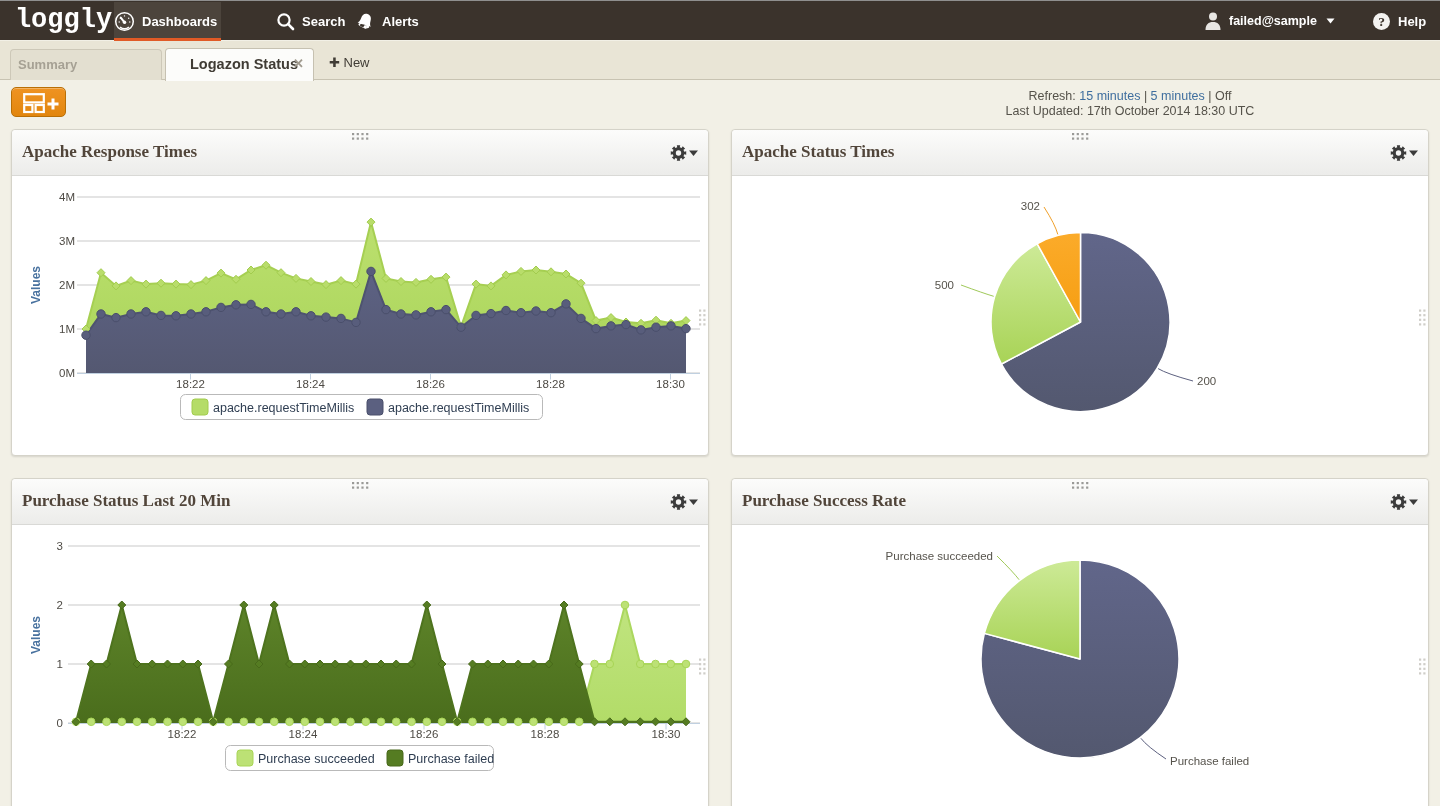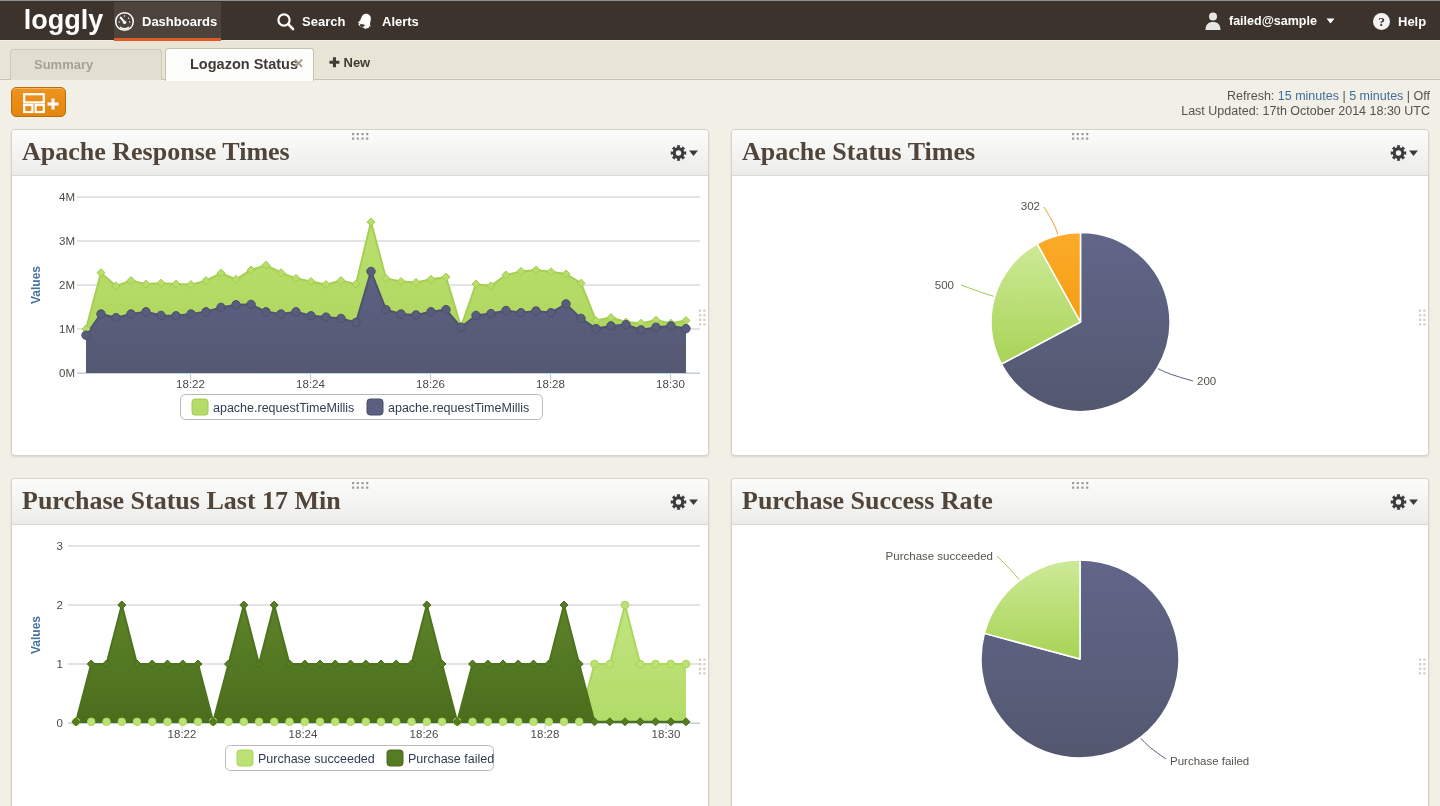--- a/index.html
+++ b/index.html
@@ -1,35 +1,35 @@
 <!DOCTYPE html>
 <html><head><meta charset="utf-8"><title>Loggly</title><style>
 *{margin:0;padding:0;box-sizing:border-box}
 html,body{width:1440px;height:806px;overflow:hidden;font-family:"Liberation Sans",sans-serif}
 body{background:#f2f0e6;position:relative}
 .nav{position:absolute;left:0;top:0;width:1440px;height:40px;background:#3b332c;border-top:1px solid #8f8f8f}
 .logo{position:absolute;left:0;top:1px;width:128px;height:39px;border-right:1px solid #191510;color:#fff;
-  font-family:Liberation Sans, sans-serif;font-weight:bold;font-size:27px;text-align:center;line-height:36px;letter-spacing:0px}
+  font-family:Liberation Mono, monospace;font-weight:bold;font-size:27px;text-align:center;line-height:36px;letter-spacing:0px}
 .navitem{position:absolute;top:1px;height:39px;color:#fff;font-size:13px;font-weight:bold;line-height:39px;white-space:nowrap}
 .navitem svg{vertical-align:middle;margin-right:7px;position:relative;top:-1px}
 .nav-active{background:#4c443c;border-bottom:3px solid #e05a26}
 .tabs{position:absolute;left:0;top:41px;width:1440px;height:39px;background:#e9e5d6;border-bottom:1px solid #c8c3b2}
 .tab{position:absolute;font-size:13px;font-weight:bold;border:1px solid #cdc8b8;border-bottom:none;border-radius:4px 4px 0 0}
-.tab-inactive{left:10px;top:8px;width:152px;height:31px;background:#e3dfd0;color:#a6a194;line-height:30px;padding-left:23px}
+.tab-inactive{left:10px;top:8px;width:152px;height:31px;background:#e3dfd0;color:#a6a194;line-height:30px;padding-left:7px}
 .tab-active{left:165px;top:7px;width:149px;height:33px;background:#fcfcfa;color:#403c35;line-height:30px;padding-left:24px;border-color:#c6c1b1;font-size:14.5px}
 .tab-x{position:absolute;right:9px;top:0;color:#a09a8e;font-size:13px;font-weight:bold}
-.tab-new{position:absolute;left:329px;top:6px;height:34px;color:#403c35;font-size:13px;font-weight:bold;line-height:32px}
+.tab-new{position:absolute;left:329px;top:6px;height:34px;color:#403c35;font-size:13px;font-weight:normal;line-height:32px}
 .addbtn{position:absolute;left:11px;top:87px;width:55px;height:30px;border-radius:5px;
   background:linear-gradient(#ef9322,#e2860e);border:1px solid #b96f06;box-shadow:inset 0 1px 0 rgba(255,255,255,.3)}
-.refresh{position:absolute;right:10px;top:89px;width:600px;text-align:right;font-size:12.5px;color:#55524a;line-height:14.5px}
+.refresh{position:absolute;right:10px;top:89px;width:600px;text-align:center;font-size:12.5px;color:#55524a;line-height:14.5px}
 .refresh a{color:#3f6e9e;text-decoration:none}
 .panel{position:absolute;width:698px;background:#fff;border:1px solid #d5d3c9;border-radius:4px;box-shadow:0 1px 2px rgba(0,0,0,.12)}
 .phead{position:absolute;left:0;top:0;right:0;height:46px;background:linear-gradient(#fcfcfb,#ececea);
   border-bottom:1px solid #d9d9d6;border-radius:4px 4px 0 0;
-  font-family:"Liberation Serif",serif;font-weight:bold;font-size:26px;color:#51453a;line-height:44px;padding-left:10px}
+  font-family:"Liberation Serif",serif;font-weight:bold;font-size:17px;color:#51453a;line-height:44px;padding-left:10px}
 .pbody{position:absolute;left:0;top:46px;right:0;bottom:0;overflow:hidden}
 .gear{position:absolute;top:14px;right:11px;width:32px;height:18px}
 .dots-top{position:absolute;top:3px;left:50%;margin-left:-9px;width:18px;height:7px}
 .dots-top svg,.dots-right svg,.gear svg,.addbtn svg{display:block}
 .dots-right{position:absolute;right:2px;width:7px;height:17px}
 </style></head>
 <body>
 <div class="nav">
   <div class="logo">loggly</div>
   <div class="navitem nav-active" style="left:114px;width:107px;"><svg width="21" height="21" viewBox="0 0 21 21">
@@ -306,21 +306,21 @@
         <g font-family="Liberation Sans, sans-serif" font-size="11.5" fill="#56534c">
           <text x="465" y="209">200</text>
           <text x="222" y="113" text-anchor="end">500</text>
           <text x="308" y="34" text-anchor="end">302</text>
         </g>
       </svg>
     </div>
 </div>
 
 <div class="panel" style="left:11px;top:478px;height:355px">
-  <div class="phead">Purchase Status Last 17 Min</div>
+  <div class="phead">Purchase Status Last 20 Min</div>
   <div class="gear">
       <svg width="33" height="18" viewBox="0 0 33 18">
         <path d="M11.81,1.28 L15.19,1.28 L14.76,3.24 L16.68,4.03 L17.76,2.35 L20.15,4.74 L18.47,5.82 L19.26,7.74 L21.22,7.31 L21.22,10.69 L19.26,10.26 L18.47,12.18 L20.15,13.26 L17.76,15.65 L16.68,13.97 L14.76,14.76 L15.19,16.72 L11.81,16.72 L12.24,14.76 L10.32,13.97 L9.24,15.65 L6.85,13.26 L8.53,12.18 L7.74,10.26 L5.78,10.69 L5.78,7.31 L7.74,7.74 L8.53,5.82 L6.85,4.74 L9.24,2.35 L10.32,4.03 L12.24,3.24 Z" fill="#3b3b3b"></path>
         <circle cx="13.5" cy="9" r="2.7" fill="#f4f4f3"></circle>
         <path d="M24,6.5 L33,6.5 L28.5,12 Z" fill="#3b3b3b"></path>
       </svg>
     </div>
   <div class="dots-top">
       <svg width="18" height="7" viewBox="0 0 18 7">
         <rect x="1.0" y="0.0" width="2.2" height="2.2" fill="#9a9a97"></rect>

